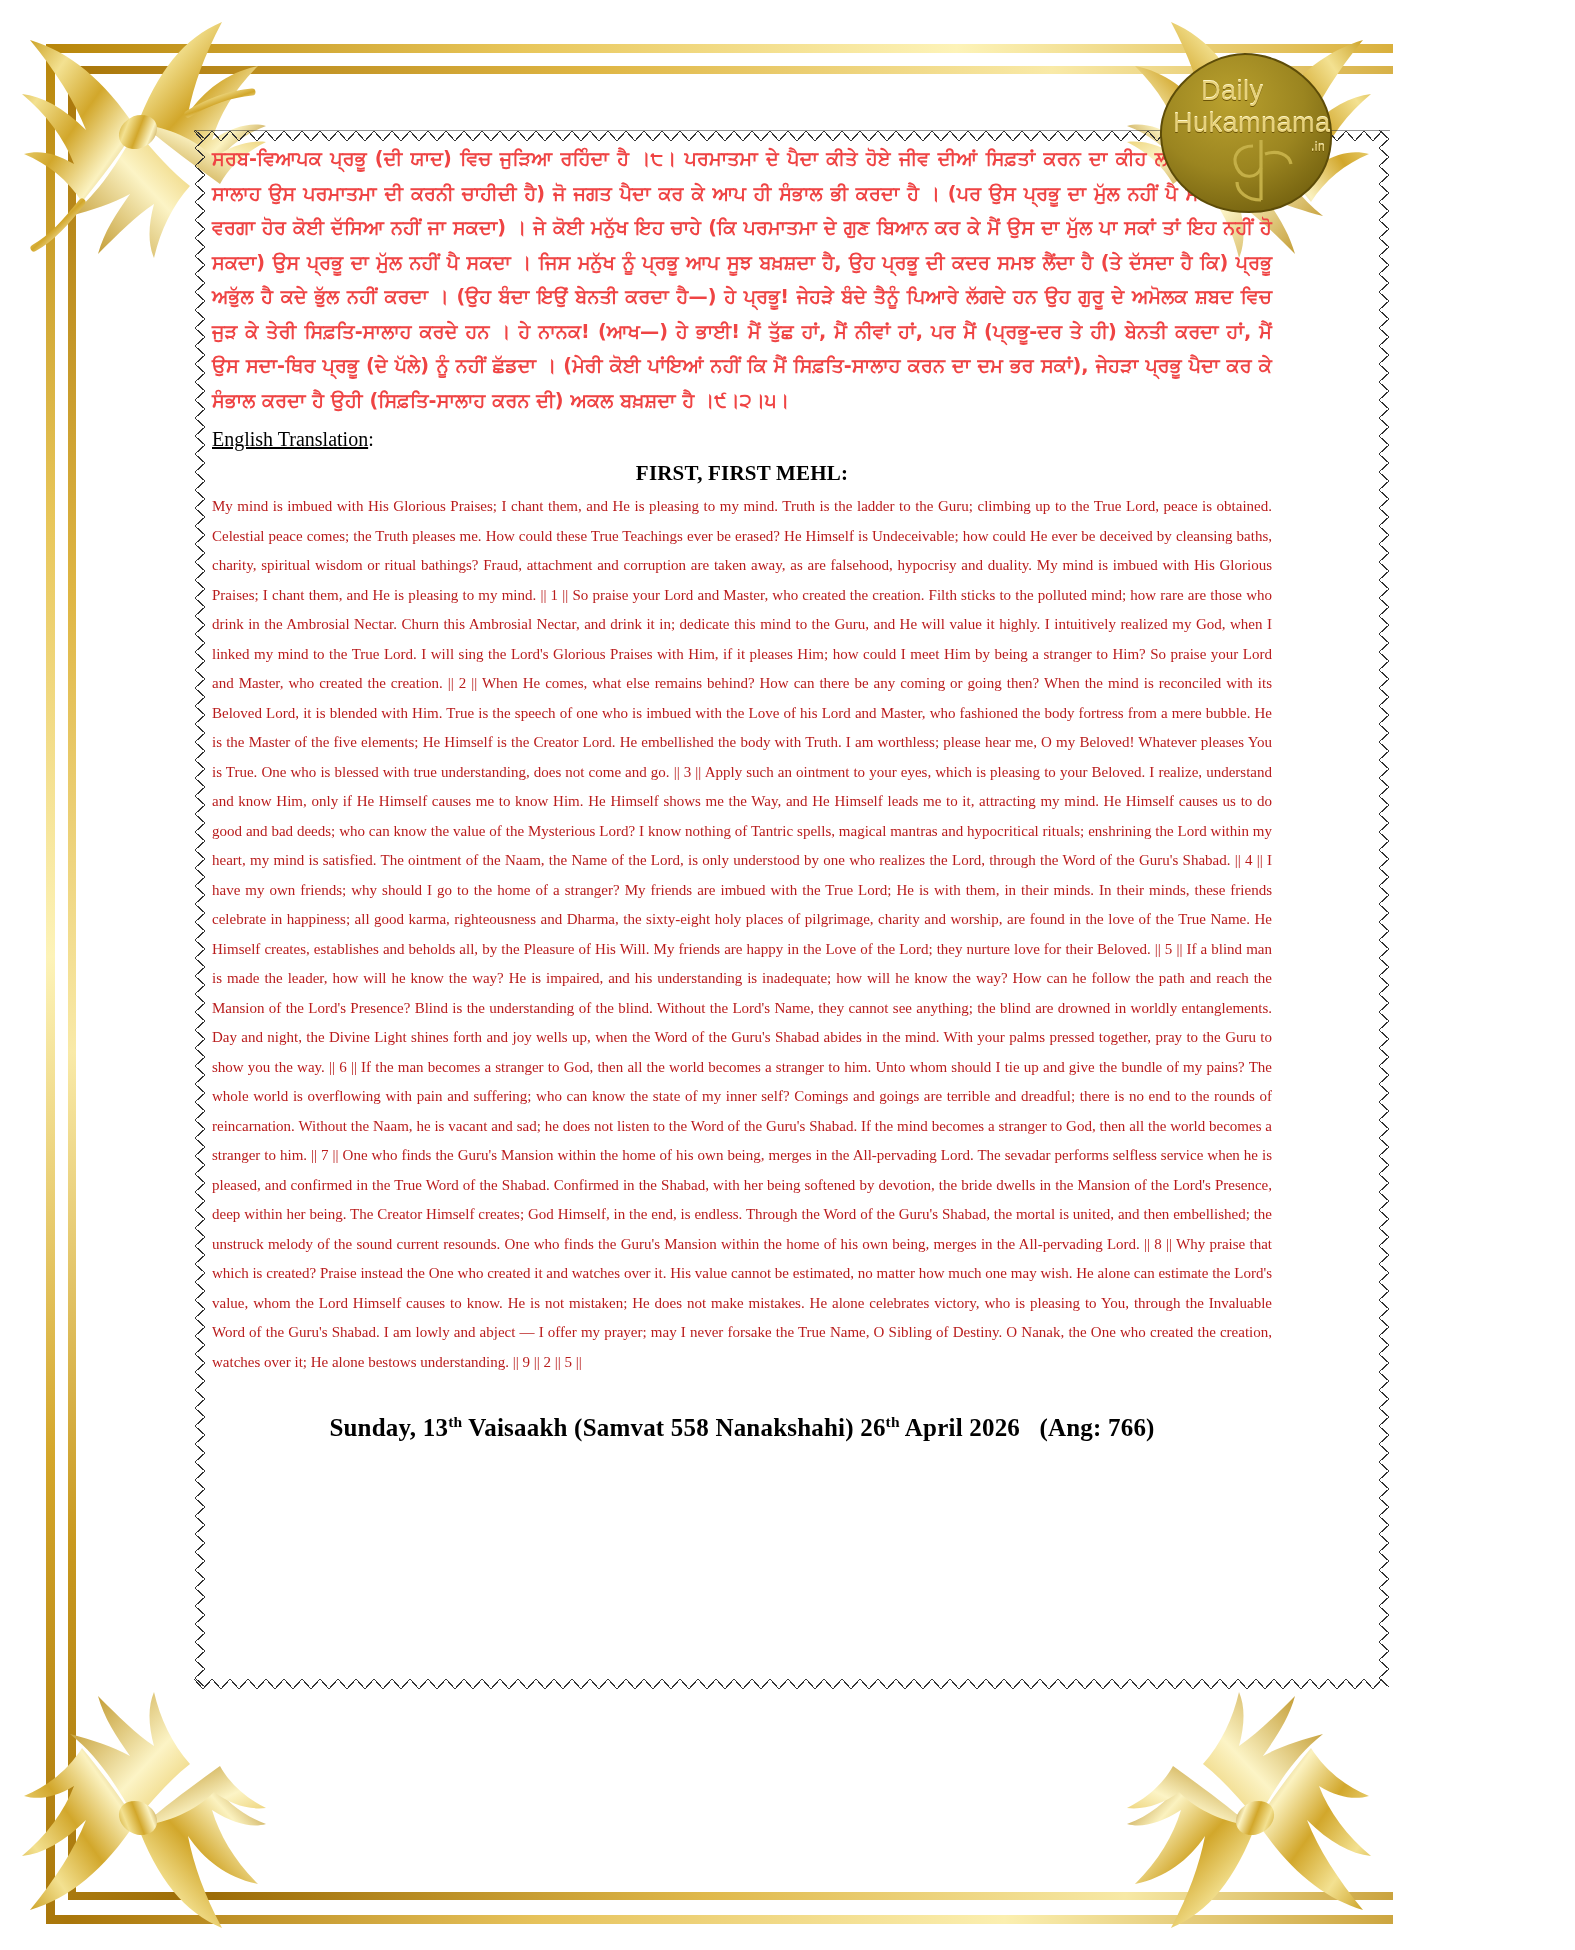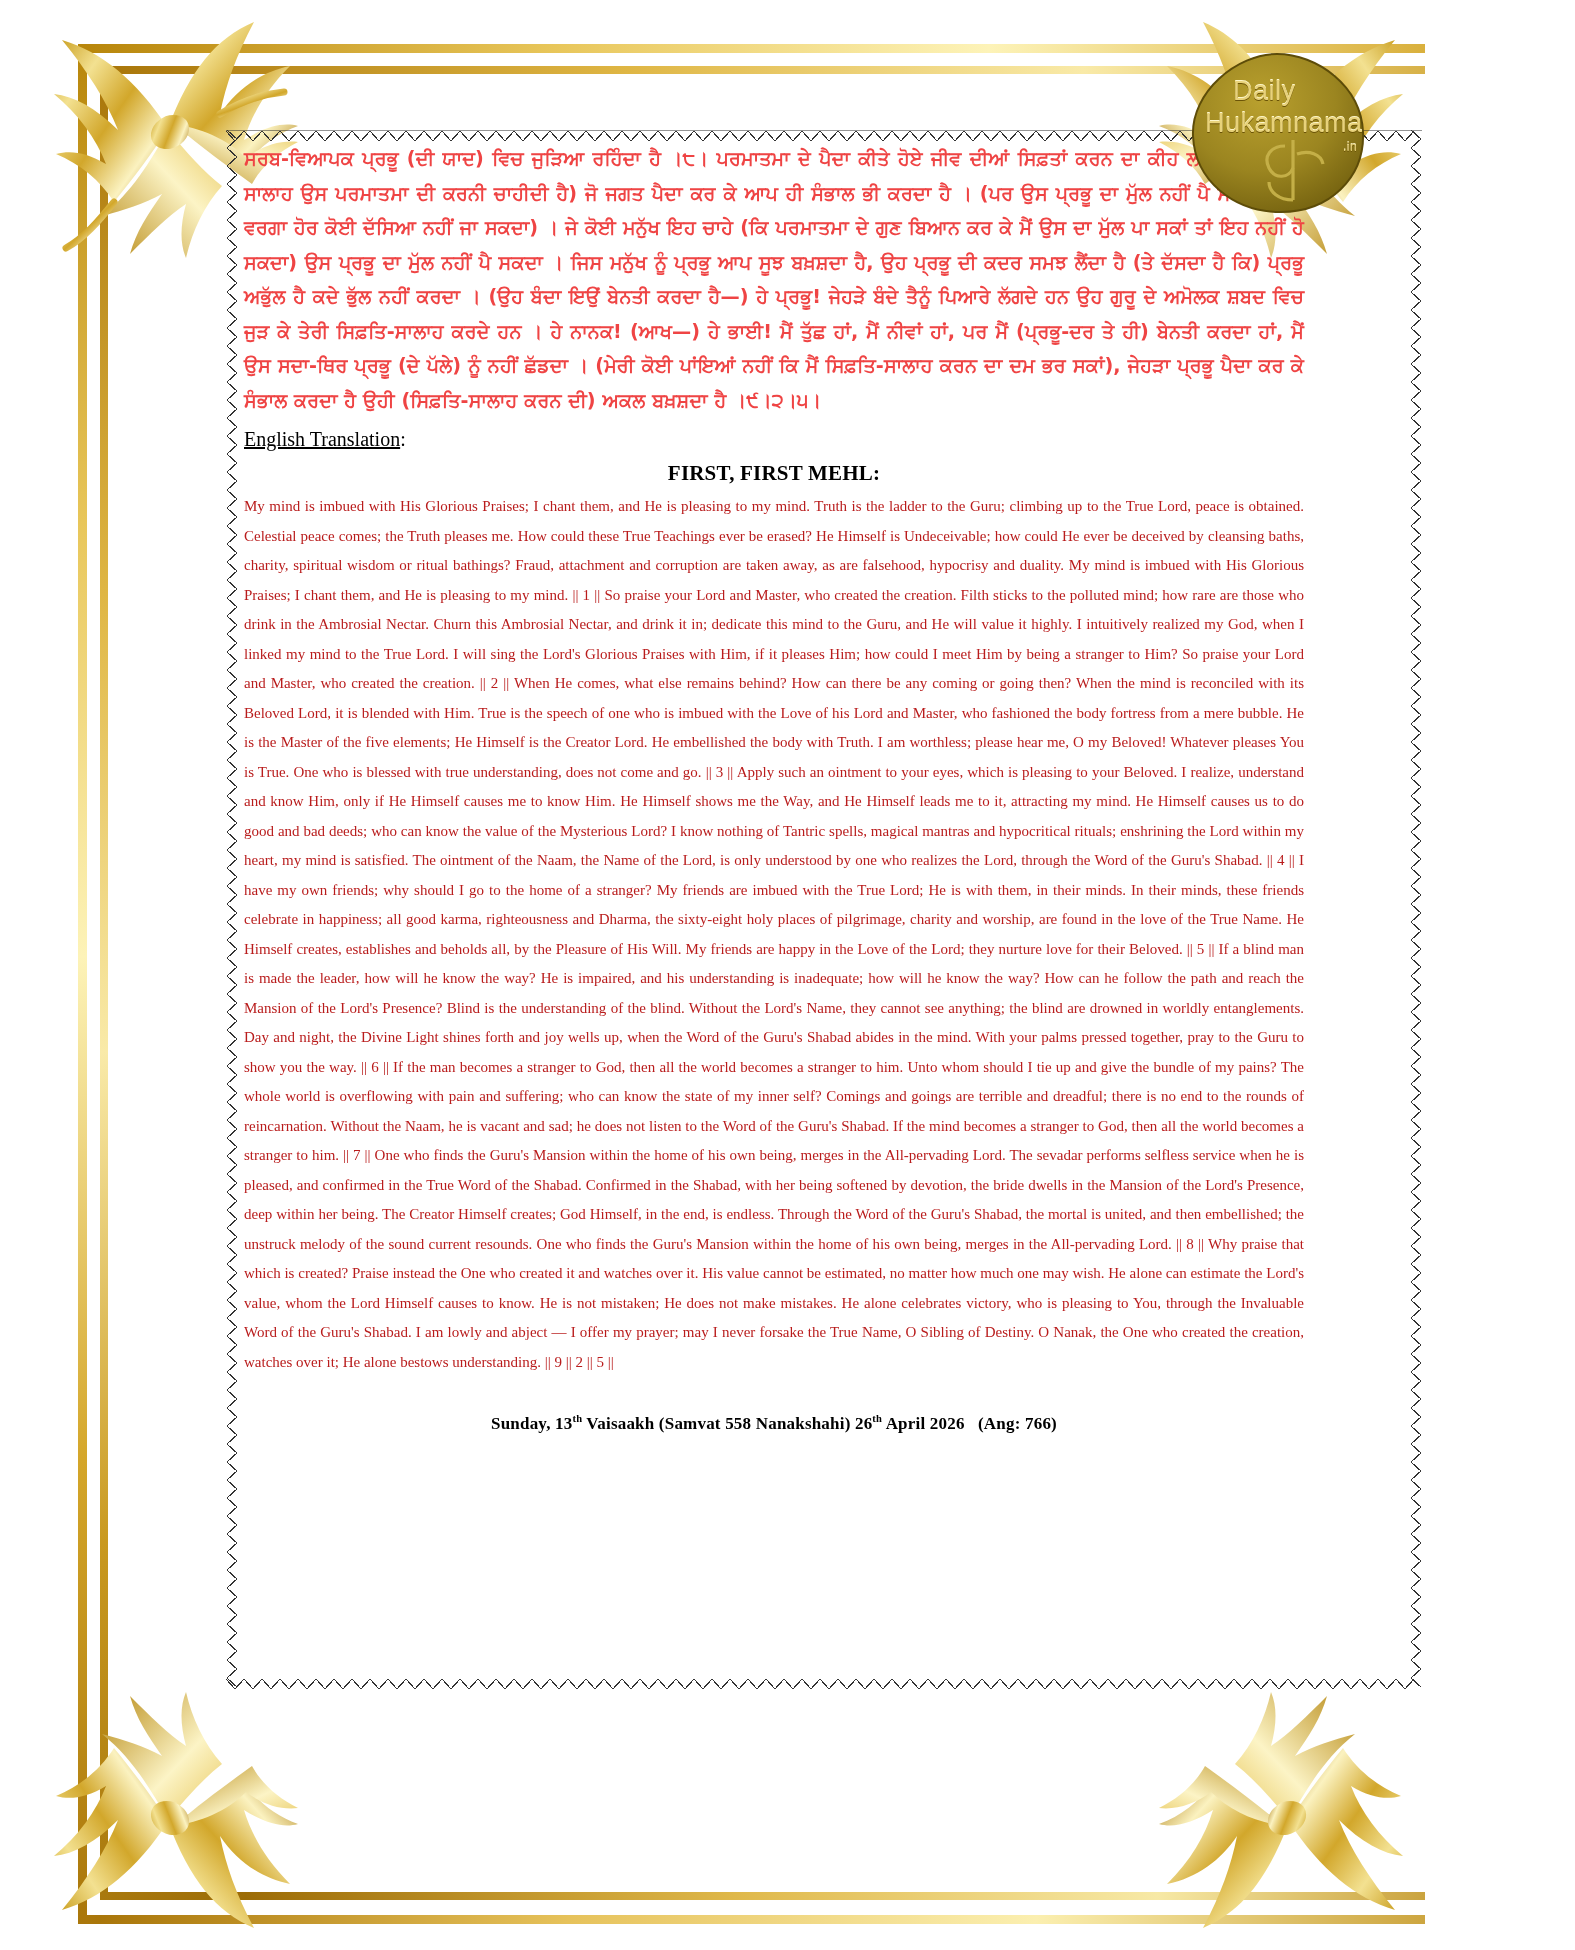--- a/index.html
+++ b/index.html
@@ -7,21 +7,20 @@
     padding: 0;
     background: #ffffff;
   }
   .page {
     position: relative;
     width: 1393px;
     height: 1950px;
     background: #ffffff;
     overflow: hidden;
     font-family: "Liberation Serif", "DejaVu Serif", serif;
-    margin-left: 32px;
   }
 
   
   .gold-frame-outer, .gold-frame-inner {
     position: absolute;
     border-style: solid;
     border-image-slice: 1;
     pointer-events: none;
   }
   .gold-frame-outer {
@@ -128,21 +127,21 @@
     line-height: 29.5px;
     color: #b91c1c;
     text-align: justify;
     text-justify: inter-word;
     margin: 0;
     hyphens: none;
   }
 
   .date-line {
     font-family: "Liberation Serif", serif;
-    font-size: 17px;
+    font-size: 25px;
     font-weight: bold;
     text-align: center;
     margin: 36px 0 0 0;
     letter-spacing: 0.2px;
   }
   .date-line sup { font-size: 0.62em; vertical-align: super; }
 
   .footer-url {
     position: absolute;
     left: 0;

